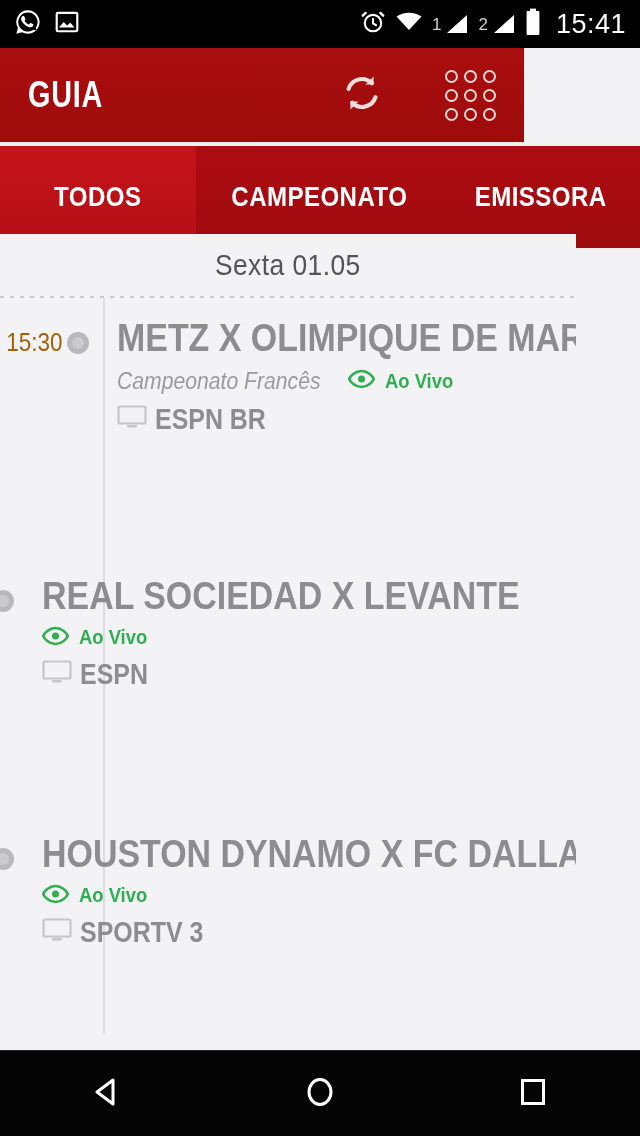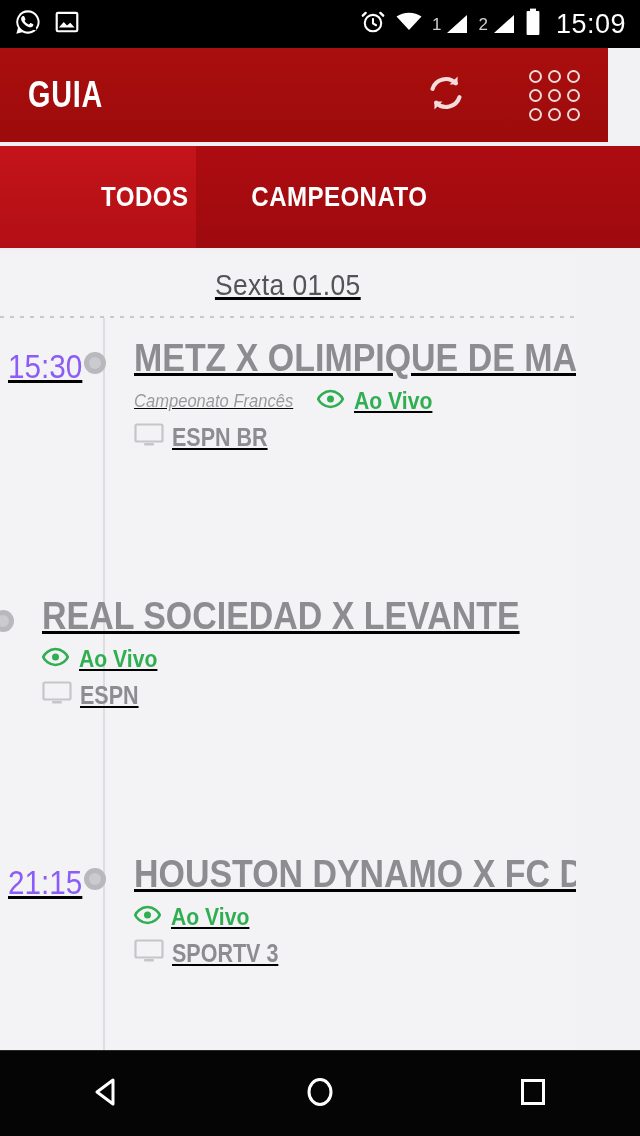--- a/index.html
+++ b/index.html
@@ -21,21 +21,21 @@
   .sb-right { margin-left:auto; display:flex; align-items:center; gap:9px; }
   .sb-clock {
     color:#fff; font-size:27px; font-weight:400; letter-spacing:.5px;
     font-family:"Liberation Sans", sans-serif; margin-left:6px;
   }
   .sigwrap { display:flex; align-items:flex-end; gap:2px; }
   .signum { color:#cfcfcf; font-size:17px; line-height:1; margin-bottom:2px; }
 
   
   .appbar {
-    position:absolute; top:48px; left:0; width:608px; height:96px;
+    position:absolute; top:48px; left:0; width:524px; height:96px;
     background:#a50d0d;
     background:linear-gradient(180deg,#aa0e0e 0%, #9d0b0b 100%);
     display:flex; align-items:center; padding:0 28px;
     border-bottom:2px solid #f3eded;
   }
   .appbar-title {
     color:#fff; font-size:36px; font-weight:bold;
     letter-spacing:1px; transform:scaleX(.80); transform-origin:left center;
     font-family:"Liberation Sans Narrow","Liberation Sans",sans-serif;
   }
@@ -49,38 +49,38 @@
   }
 
   
   .tabs {
     position:absolute; top:146px; left:0; width:640px; height:104px;
     display:flex; background:#a50a0f;
     background:linear-gradient(180deg,#ad0c11 0%,#9e0a0e 100%);
     border-bottom:2px solid #f3eded;
   }
   .tab {
-    flex:1; display:flex; align-items:center; justify-content:flex-end;
+    flex:1; display:flex; align-items:center; justify-content:center;
     color:#fff; font-size:28px; font-weight:bold; letter-spacing:.5px;
     font-family:"Liberation Sans Narrow","Liberation Sans",sans-serif;
     cursor:pointer; position:relative;
   }
   .tab span { transform:scaleX(.86); display:block; }
   .tab.active {
     background:#bd1016;
     background:linear-gradient(180deg,#c4141a 0%,#b20f14 100%);
   }
   .tab-todos { flex:0 0 196px; }
   .tab-campeonato { flex:0 0 246px; }
   .tab-emissora { flex:1; }
 
   
   .content {
-    position:absolute; top:254px; left:0; width:576px; height:800px;
-    background:#f3f2f4; overflow:hidden;text-decoration:underline;
+    position:absolute; top:234px; left:0; width:576px; height:800px;
+    background:#f3f2f4; overflow:hidden;
   }
   .date-header {
     height:62px; display:flex; align-items:center; justify-content:center;
     color:#545358; font-size:30px; letter-spacing:.5px;
     font-family:"Liberation Sans Narrow","Liberation Sans",sans-serif;
   }
   .date-header span { transform:scaleX(.88); display:block; }
   .dot-divider {
     height:2px; width:640px;
     background-image:linear-gradient(to right,#c9c8cc 0 4px, transparent 4px 10px);
@@ -89,21 +89,21 @@
 
   .timeline { position:relative; padding-top:0; }
   .timeline-line {
     position:absolute; left:103px; top:0; bottom:0; width:2px;
     background:#dddce0;
   }
 
   .event { position:relative; display:flex; min-height:258px; padding-top:20px; }
   .event-time {
     width:92px; text-align:right; padding-right:12px; padding-top:10px;
-    color:#8b5cf6; font-size:33px; letter-spacing:0;
+    color:#a16207; font-size:25px; letter-spacing:0;
     font-family:"Liberation Sans Narrow","Liberation Sans",sans-serif;
   }
   .event-time span { display:block; transform:scaleX(.9); transform-origin:right center; }
   .bullet-col { width:40px; position:relative; flex:0 0 40px; }
   .bullet {
     position:absolute; left:-8px; top:14px;
     width:22px; height:22px; border-radius:50%;
     background:#b9b8bd;
     box-shadow:0 0 0 0 rgba(0,0,0,0);
   }
@@ -115,32 +115,32 @@
   .event-title {
     color:#8d8c91; font-size:39px; font-weight:bold; line-height:1.04;
     letter-spacing:0; white-space:nowrap;
     font-family:"Liberation Sans Narrow","Liberation Sans",sans-serif;
   }
   .event-title span { display:block; transform:scaleX(.87); transform-origin:left center; }
   .event-meta {
     display:flex; align-items:center; gap:10px; margin-top:9px;
   }
   .event-league {
-    color:#9b9a9f; font-size:18px; font-style:italic;
+    color:#9b9a9f; font-size:23px; font-style:italic;
     font-family:"Liberation Sans Narrow","Liberation Sans",sans-serif;
   }
   .event-league span { display:block; transform:scaleX(.92); transform-origin:left center; }
   .live-label {
-    color:#2fae52; font-size:23px; font-weight:bold;
+    color:#2fae52; font-size:20px; font-weight:bold;
     font-family:"Liberation Sans Narrow","Liberation Sans",sans-serif;
   }
   .live-label span { display:block; transform:scaleX(.92); transform-origin:left center; }
   .event-channel { display:flex; align-items:center; gap:8px; margin-top:8px; }
   .channel-name {
-    color:#8d8c91; font-size:25px; font-weight:bold;
+    color:#8d8c91; font-size:29px; font-weight:bold;
     font-family:"Liberation Sans Narrow","Liberation Sans",sans-serif;
     text-align:center;
   }
   .channel-name span { display:block; transform:scaleX(.86); transform-origin:left center; }
 
   
   .navbar {
     position:absolute; bottom:0; left:0; width:640px; height:86px;
     background:#050505; display:flex; align-items:center;
     justify-content:space-around; border-top:1px solid #2a2a2a;
@@ -191,21 +191,21 @@
         <svg width="26" height="22" viewBox="0 0 26 22">
           <path d="M24 2v18H4z" fill="#fff"></path>
         </svg>
       </span>
       <span>
         <svg width="16" height="28" viewBox="0 0 16 28">
           <rect x="5" y="0.6" width="6" height="2.6" fill="#fff"></rect>
           <rect x="1.6" y="3" width="12.8" height="24" rx="1" fill="#fff"></rect>
         </svg>
       </span>
-      <span class="sb-clock">15:09</span>
+      <span class="sb-clock">15:41</span>
     </div>
   </div>
 
   <div class="appbar">
     <div class="appbar-title">GUIA</div>
     <div class="appbar-actions">
       <div class="icon-btn">
         <span>
           <svg width="42" height="42" viewBox="0 0 24 24">
             <path d="M17.6 6.4A8 8 0 004.3 9.6" fill="none" stroke="#f3dcdc" stroke-width="2.4" stroke-linecap="round"></path>
@@ -231,20 +231,23 @@
     </div>
   </div>
 
   <div class="tabs">
     <div class="tab tab-todos active">
       <span>TODOS</span>
     </div>
     <div class="tab tab-campeonato">
       <span>CAMPEONATO</span>
     </div>
+    <div class="tab tab-emissora">
+      <span>EMISSORA</span>
+    </div>
   </div>
 
   <div class="content">
     <div class="date-header">
       <span>Sexta 01.05</span>
     </div>
     <div class="dot-divider"></div>
 
     <div class="timeline">
       <div class="timeline-line"></div>
@@ -315,23 +318,20 @@
               </svg>
             </span>
             <div class="channel-name">
               <span>ESPN</span>
             </div>
           </div>
         </div>
       </div>
 
       <div class="event">
-        <div class="event-time">
-          <span>21:15</span>
-        </div>
         <div class="bullet-col">
           <div class="bullet"></div>
         </div>
         <div class="event-body">
           <div class="event-title">
             <span>HOUSTON DYNAMO X FC DALLAS</span>
           </div>
           <div class="event-meta">
             <span>
               <svg width="27" height="20" viewBox="0 0 27 20">

